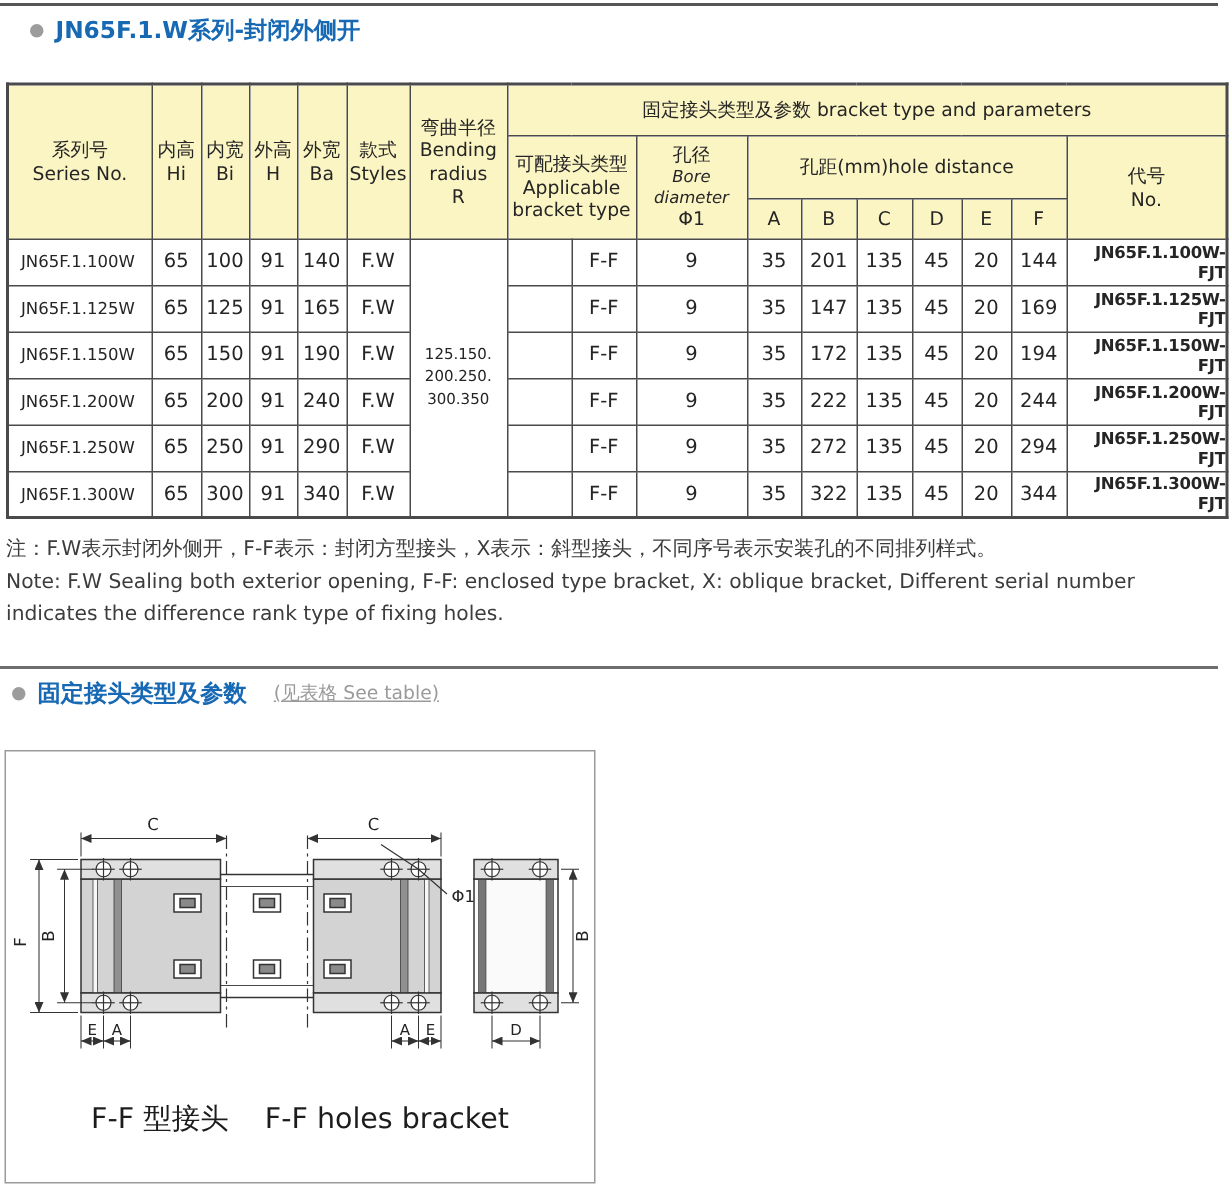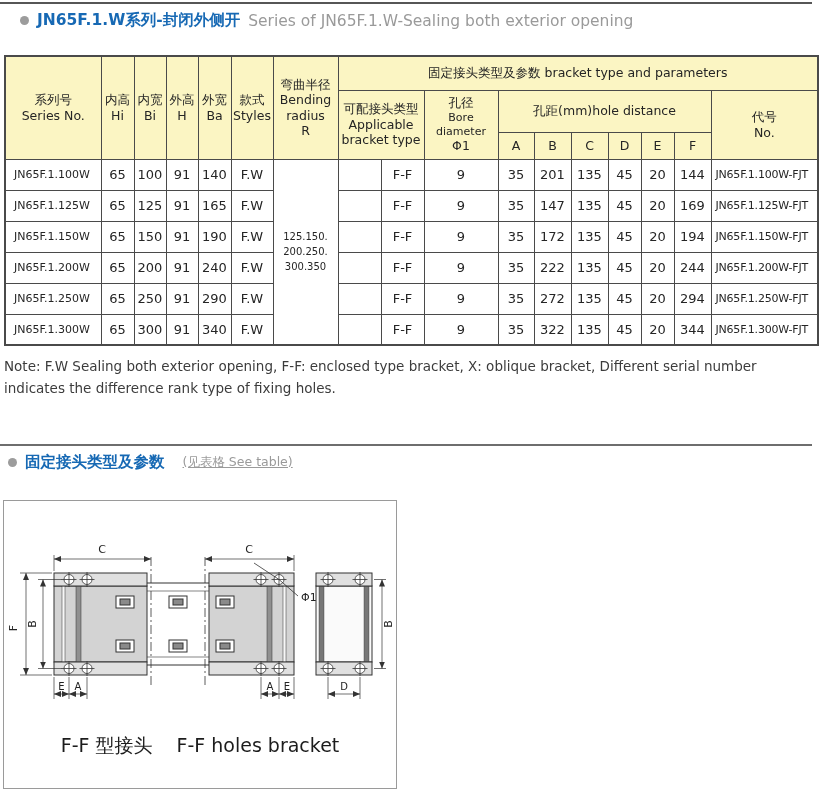--- a/index.html
+++ b/index.html
@@ -19,23 +19,23 @@
   table { border-collapse:collapse; table-layout:fixed; width:813px; }
   .maintable { left:4px; top:55px; }
   th, td { border:1px solid #4a4a4a; text-align:center; vertical-align:middle;
            color:#252525; overflow:hidden; }
   table { border:2px solid #4a4a4a; }
   th { background:#fbf5c3; font-weight:normal; font-size:12.5px; line-height:1.25; }
   td { font-size:13px; height:31px; background:#ffffff; }
   .h1row th { height:34px; }
   .h2row th { height:42px; }
   .h3row th { height:27px; font-size:12.5px; }
-  .small { font-size:11px; }
+  .small { font-size:11px;font-style:italic; }
   .col-series { text-align:left; padding-left:8px; font-size:11px; }
-  .col-code { text-align:left; padding-left:4px; font-size:11px; letter-spacing:-0.2px; }
+  .col-code { text-align:right; padding-left:4px; font-size:11px; letter-spacing:-0.2px;font-weight:bold; }
   .bendcell { font-size:10px; line-height:1.5;margin-left:20px; }
 
   
   .notes { left:4px; top:356px; width:808px; font-size:13.5px; color:#3c3c3c; line-height:1.6; }
 
   .divider2 { left:0; top:444px; width:812px; height:2px; background:#6e6e6e; }
   .sec2 { left:8px; top:452px; display:flex; align-items:center; gap:8px; }
 
   
   .drawbox { left:3px; top:500px; width:394px; height:289px; border:1px solid #9a9a9a; background:#fff; }
@@ -46,21 +46,20 @@
   svg .dim10 { font-size:10px; }
 </style>
 </head>
 <body>
 
 <div class="abs toprule"></div>
 
 <div class="abs sec-title">
   <span class="bullet"></span>
   <span class="t-zh">JN65F.1.W系列-封闭外侧开</span>
-  <span class="t-en">Series of JN65F.1.W-Sealing both exterior opening</span>
 </div>
 
 <table class="abs maintable">
   <colgroup>
     <col style="width:96px">
       <col style="width:33px">
       <col style="width:32px">
       <col style="width:32px">
     <col style="width:33px">
       <col style="width:42px">
@@ -248,20 +247,21 @@
       <td>135</td>
       <td>45</td>
       <td>20</td>
       <td>344</td>
       <td class="col-code">JN65F.1.300W-FJT</td>
     </tr>
   </tbody>
 </table>
 
 <div class="abs notes">
+  <div>注：F.W表示封闭外侧开，F-F表示：封闭方型接头，X表示：斜型接头，不同序号表示安装孔的不同排列样式。</div>
   <div>Note: F.W Sealing both exterior opening, F-F: enclosed type bracket, X: oblique bracket, Different serial number indicates the difference rank type of fixing holes.</div>
 </div>
 
 <div class="abs divider2"></div>
 <div class="abs sec2">
   <span class="bullet"></span>
   <span class="t-zh">固定接头类型及参数</span>
   <span class="t-hint">(见表格 See table)</span>
 </div>
 

